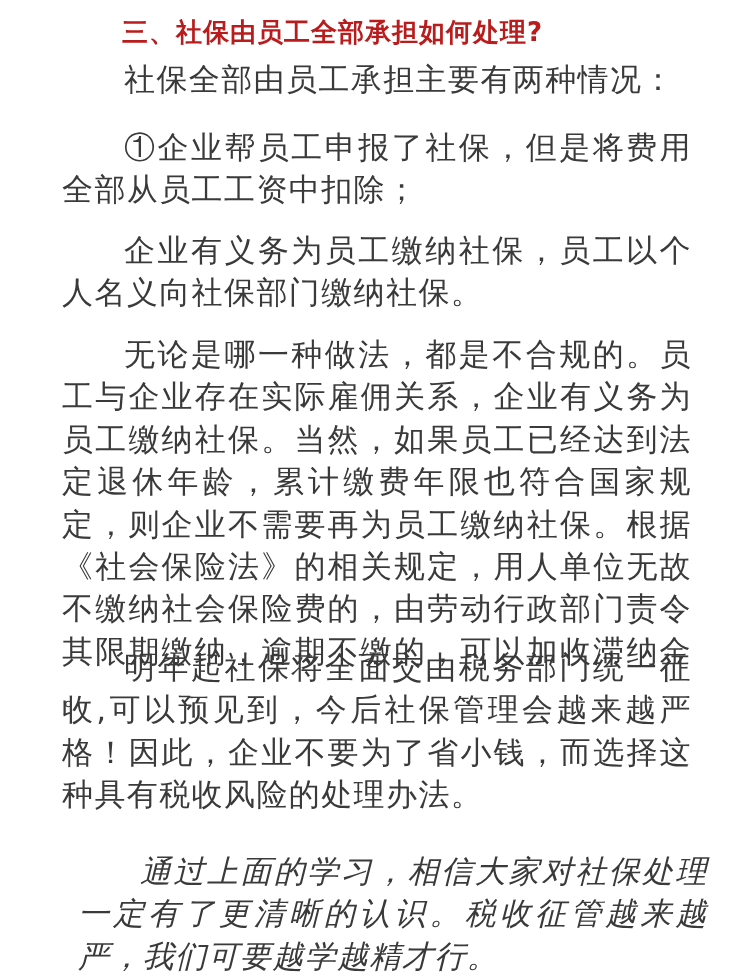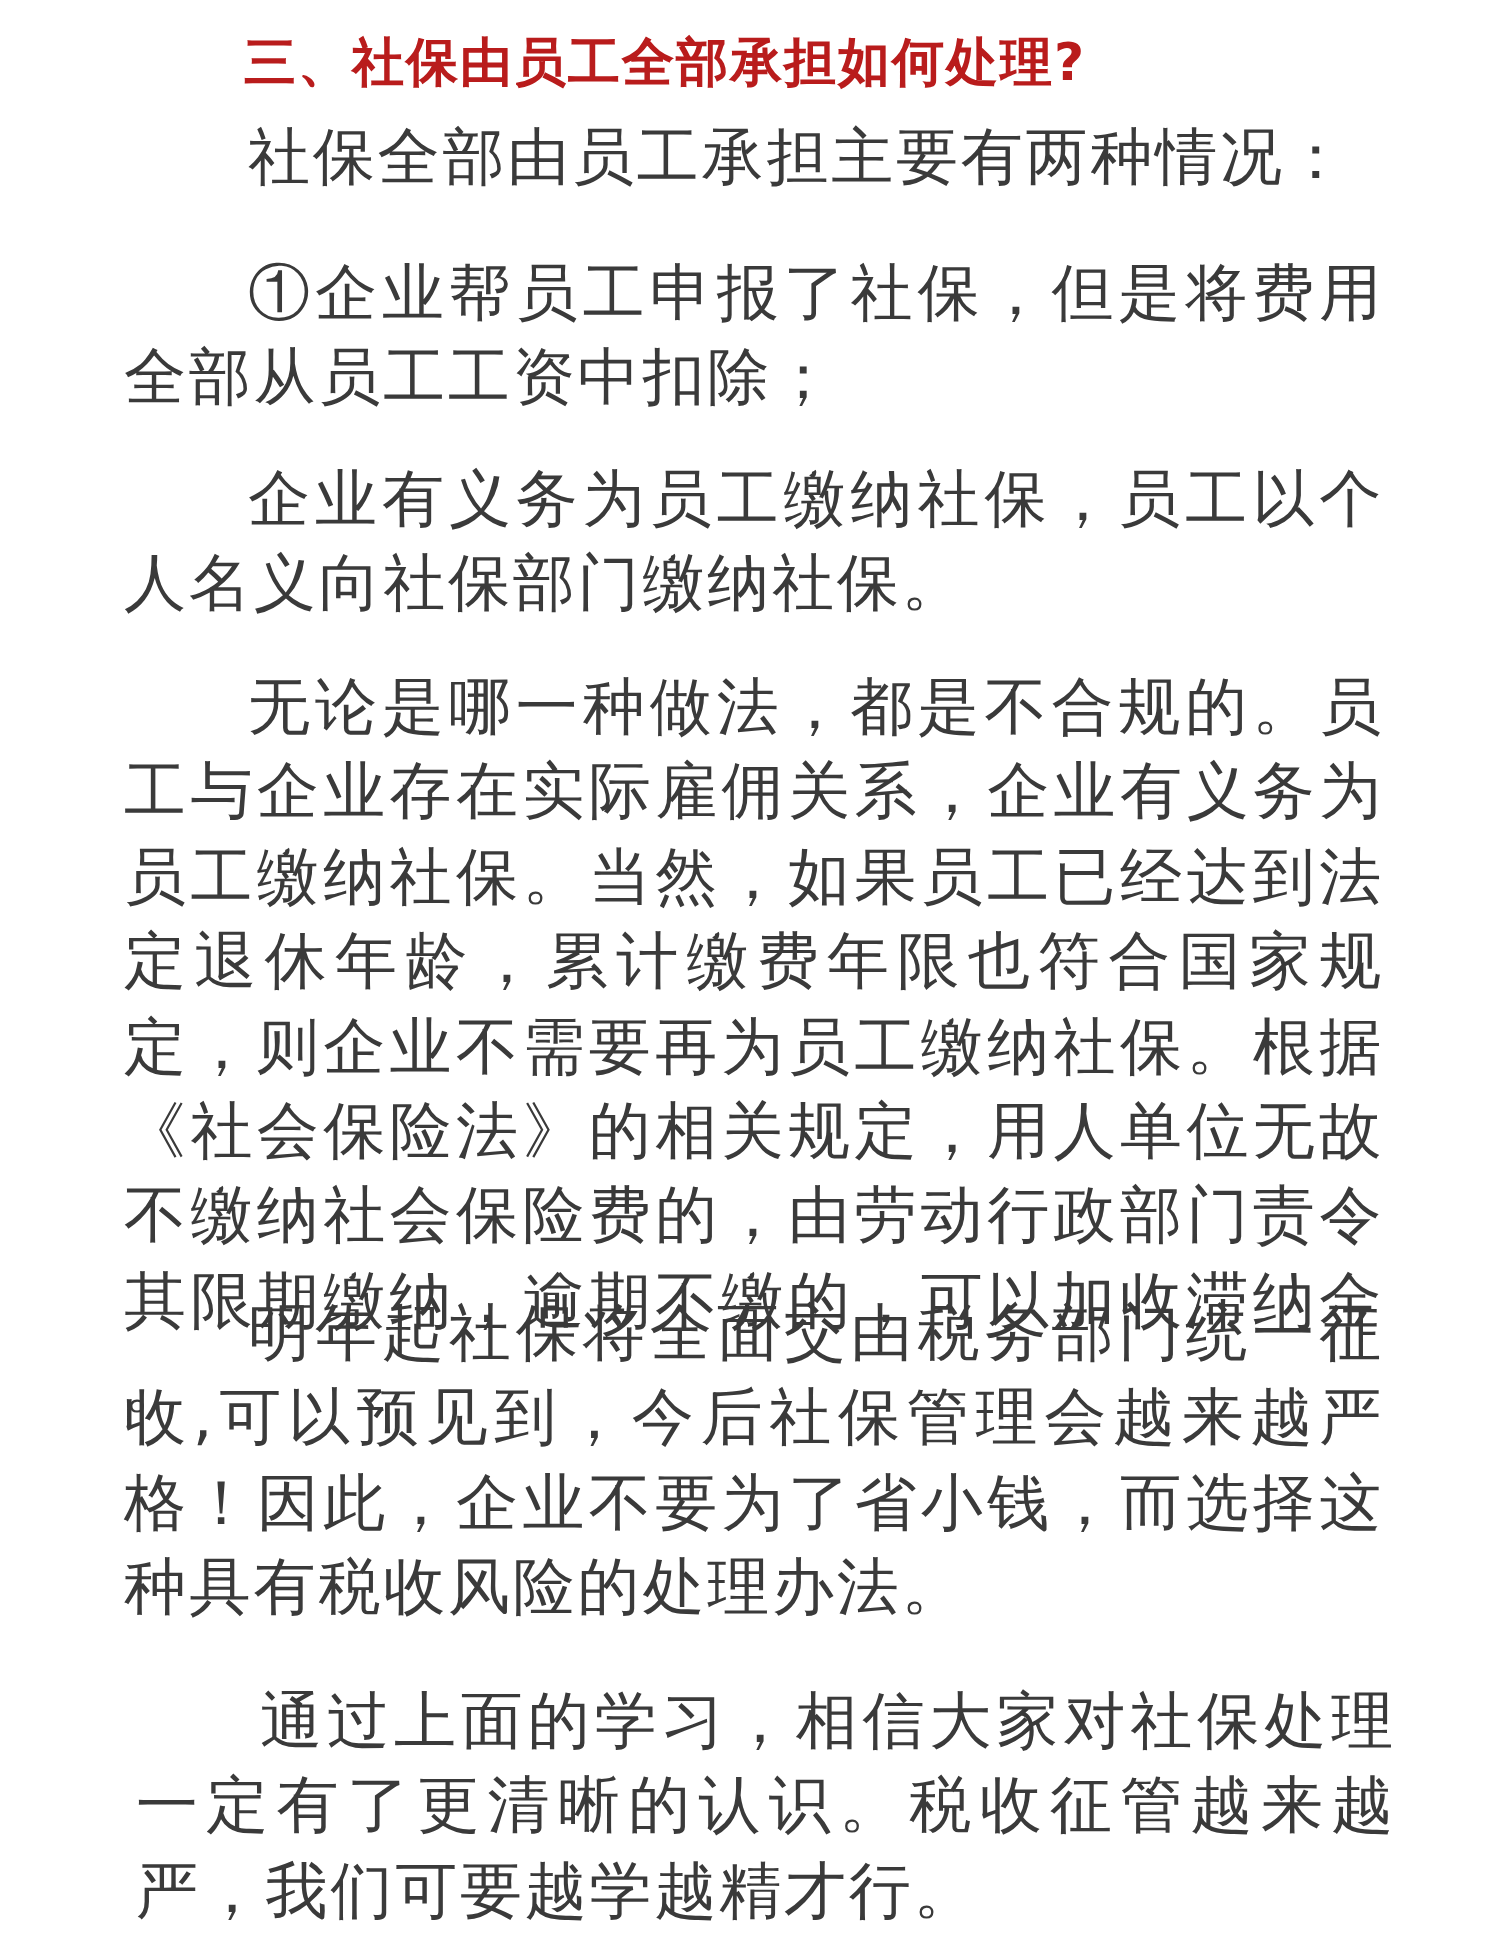--- a/index.html
+++ b/index.html
@@ -23,14 +23,14 @@
 <body>
 
 <div>
   <div class="heading">三、社保由员工全部承担如何处理?</div>
 
   <p class="para" style="top:58px; margin:0;">社保全部由员工承担主要有两种情况：</p>
   <p class="para" style="top:129px; margin:0;font-family:Liberation Mono, monospace;">①企业帮员工申报了社保，但是将费用全部从员工工资中扣除；</p>
   <p class="para" style="top:229px; margin:0;">企业有义务为员工缴纳社保，员工以个人名义向社保部门缴纳社保。</p>
   <p class="para" style="top:333px; margin:0;">无论是哪一种做法，都是不合规的。员工与企业存在实际雇佣关系，企业有义务为员工缴纳社保。当然，如果员工已经达到法定退休年龄，累计缴费年限也符合国家规定，则企业不需要再为员工缴纳社保。根据《社会保险法》的相关规定，用人单位无故不缴纳社会保险费的，由劳动行政部门责令其限期缴纳，逾期不缴的，可以加收滞纳金 。</p>
   <p class="para" style="top:646px; margin:0;">明年起社保将全面交由税务部门统一征收,可以预见到，今后社保管理会越来越严格！因此，企业不要为了省小钱，而选择这种具有税收风险的处理办法。</p>
-  <p class="para" style="top:834px; margin:6px;">通过上面的学习，相信大家对社保处理一定有了更清晰的认识。税收征管越来越严，我们可要越学越精才行。</p>
+  <p class="para" style="top:834px; margin:16px;font-style:italic;">通过上面的学习，相信大家对社保处理一定有了更清晰的认识。税收征管越来越严，我们可要越学越精才行。</p>
 </div>
 
 </body></html>

